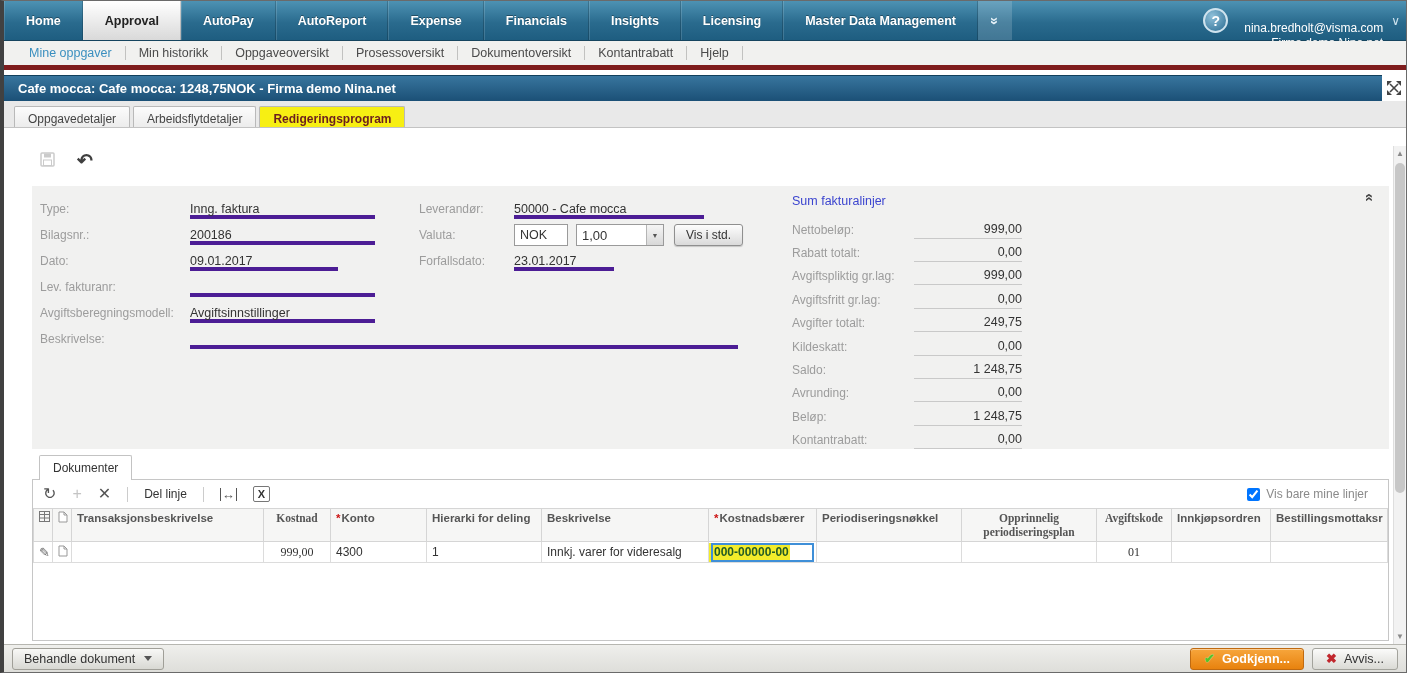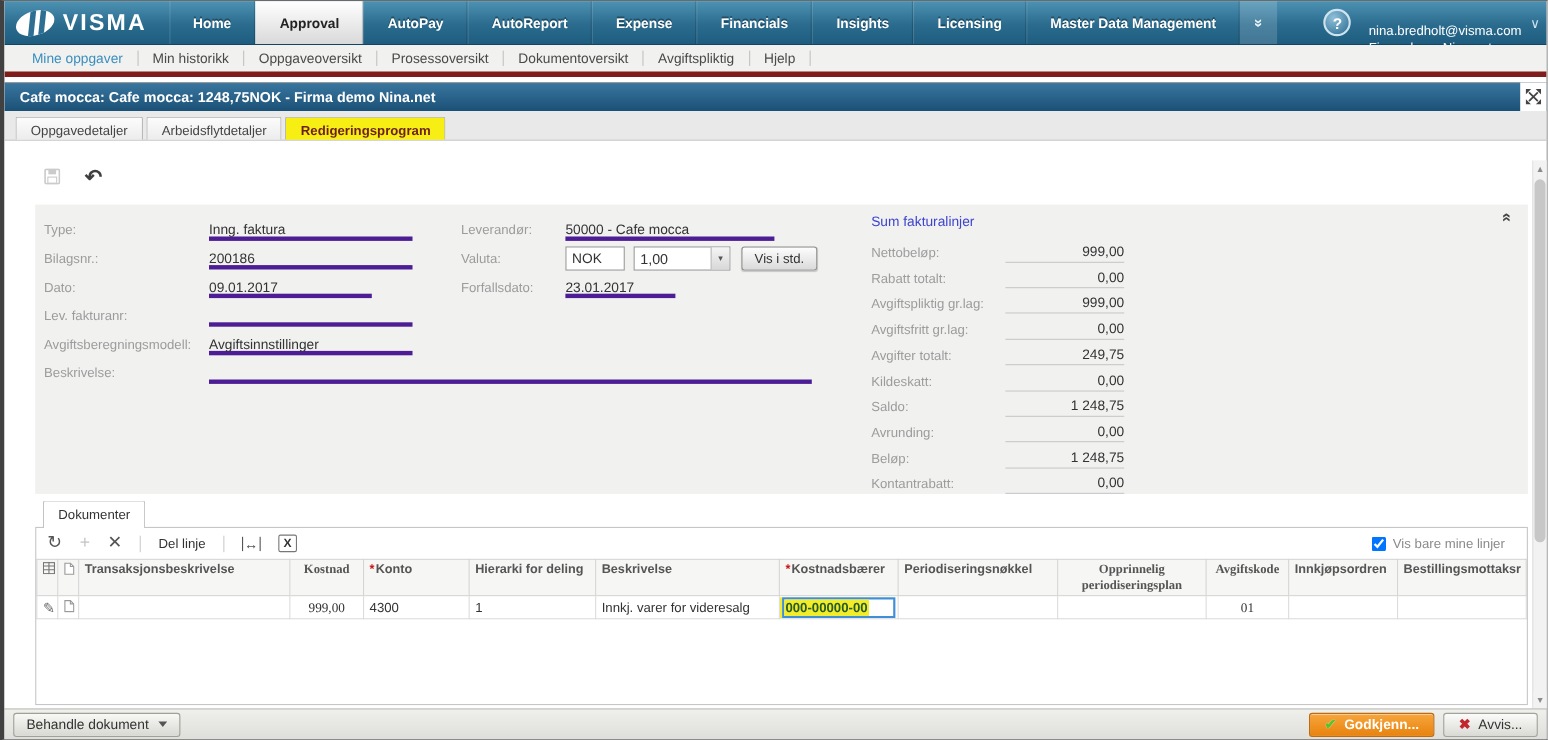--- a/index.html
+++ b/index.html
@@ -23,21 +23,21 @@
               border-left:1px solid rgba(255,255,255,.14); border-right:1px solid rgba(0,0,0,.18); }
   .nav-item.active { background:linear-gradient(#ffffff,#d9d9d9); color:#222; text-shadow:none; }
   .nav-overflow { width:34px; display:flex; align-items:center; justify-content:center;
               background:rgba(255,255,255,.16); color:#e8f3f9; font-size:14px; font-weight:bold; cursor:pointer; }
   .nav-overflow span { display:inline-block; transform:rotate(90deg); }
   .top-spacer { flex:1; }
   .help-btn { width:25px; height:25px; border-radius:50%; align-self:center; margin-right:16px;
               background:radial-gradient(circle at 35% 30%, #8fc0d9, #2a6c92);
               border:2px solid #cfe3ee; color:#fff; font-weight:bold; font-size:14px;
               display:flex; align-items:center; justify-content:center; cursor:pointer; flex:none; }
-  .user-block { align-self:center; color:#fff; font-size:12px;
+  .user-block { align-self:center; text-align:right; color:#fff; font-size:12px;
                 line-height:15px; padding-right:8px;margin-top:30px; }
   .user-caret { align-self:center; color:#cfe4ef; font-size:12px; padding-right:6px; cursor:pointer; }
 
   
   .subnav { position:absolute; left:0; right:0; top:40px; height:29px; background:#f1f1ef;
             border-bottom:5px solid #7f1d1d; display:flex; align-items:center; padding-left:12px; }
   .subnav-item { padding:0 13px; font-size:12.5px; color:#4a4a4a; cursor:pointer; }
   .subnav-item.active { color:#3a8fbf; }
   .subnav-sep { width:1px; height:14px; background:#c2c2c0; }
 
@@ -162,24 +162,20 @@
            display:flex; align-items:center; gap:7px; padding:0 13px;
            font-family:"Liberation Sans",sans-serif; cursor:pointer; }
   .cross-glyph { color:#c1272d; font-weight:bold; font-size:13px; }
 </style>
 </head>
 <body>
 
 <div class="screen">
 
   <div class="topbar">
-    <div class="logo">
-      <span class="swoosh"></span>
-      <span class="logo-text">VISMA</span>
-    </div>
     <span class="nav-item">Home</span>
     <span class="nav-item active">Approval</span>
     <span class="nav-item">AutoPay</span>
     <span class="nav-item">AutoReport</span>
     <span class="nav-item">Expense</span>
     <span class="nav-item">Financials</span>
     <span class="nav-item">Insights</span>
     <span class="nav-item">Licensing</span>
     <span class="nav-item">Master Data Management</span>
     <span class="nav-overflow">
@@ -198,21 +194,21 @@
     <span class="subnav-item active">Mine oppgaver</span>
     <span class="subnav-sep"></span>
     <span class="subnav-item">Min historikk</span>
     <span class="subnav-sep"></span>
     <span class="subnav-item">Oppgaveoversikt</span>
     <span class="subnav-sep"></span>
     <span class="subnav-item">Prosessoversikt</span>
     <span class="subnav-sep"></span>
     <span class="subnav-item">Dokumentoversikt</span>
     <span class="subnav-sep"></span>
-    <span class="subnav-item">Avgiftspliktig</span>
+    <span class="subnav-item">Kontantrabatt</span>
     <span class="subnav-sep"></span>
     <span class="subnav-item">Hjelp</span>
     <span class="subnav-sep"></span>
   </div>
 
   <div class="titlebar">
     <span>Cafe mocca: Cafe mocca: 1248,75NOK - Firma demo Nina.net</span>
   </div>
   <div class="expand-btn">
     <svg width="14" height="14" viewBox="0 0 14 14">

